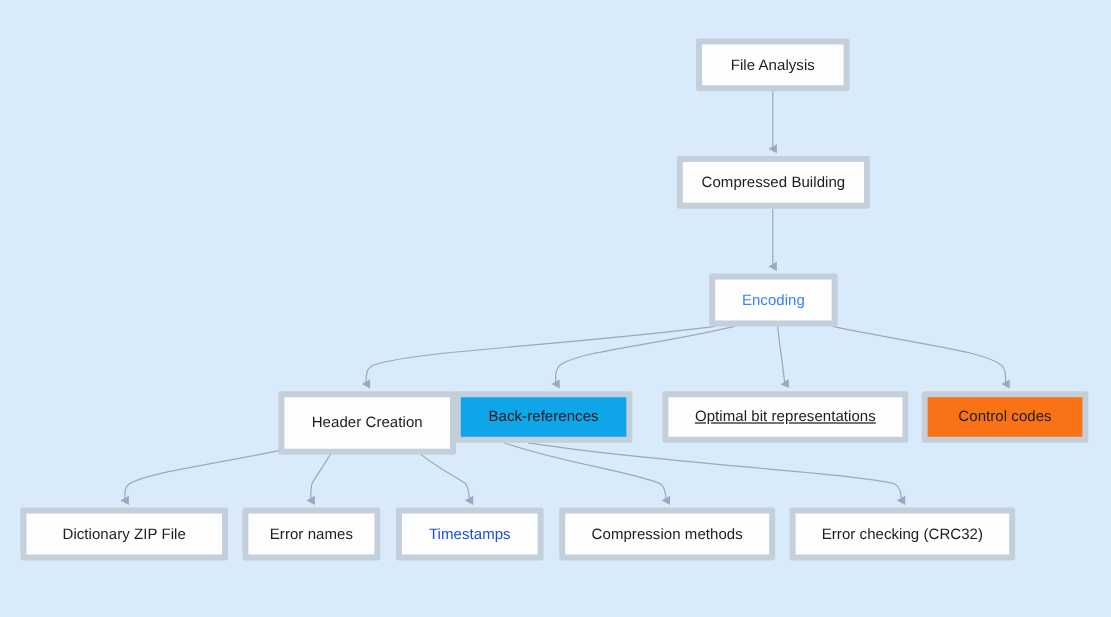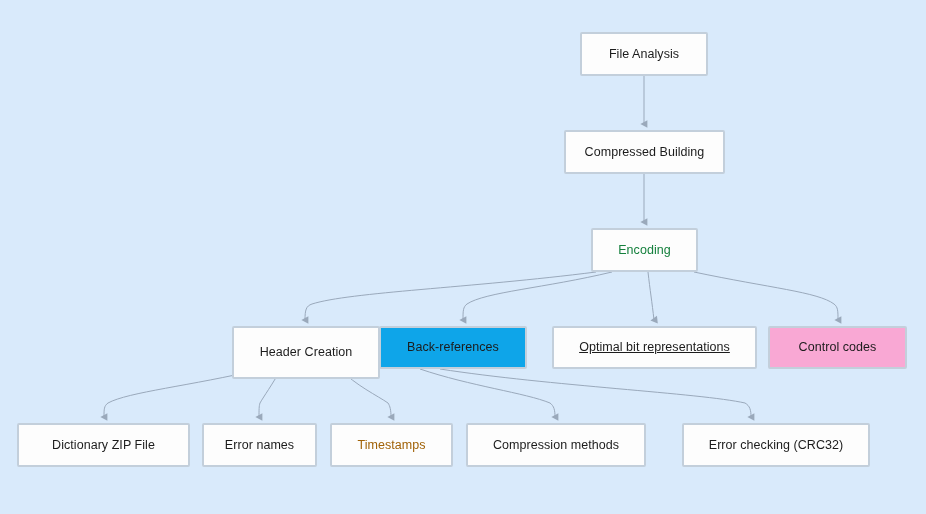--- a/index.html
+++ b/index.html
@@ -24,21 +24,21 @@
     left: 0;
     top: 0;
     width: 926px;
     height: 514px;
     pointer-events: none;
   }
   .node {
     position: absolute;
     box-sizing: border-box;
     background: #fdfdfd;
-    border: 2px solid #3b82f6;
+    border: 5px solid #3b82f6;
     border-radius: 2px;
     display: flex;
     align-items: center;
     justify-content: center;
     color: #1c1c1c;
     font-size: 12.5px;
     font-family: "Liberation Sans", sans-serif;
     letter-spacing: 0.05px;
     white-space: nowrap;
   }
@@ -73,45 +73,45 @@
       </g>
   </svg>
 
   <div id="nodes">
       <div class="node" style="left: 580px; top: 32px; width: 128px; height: 44px; background: rgb(253, 253, 253); border-color: rgb(195, 207, 219); color: rgb(28, 28, 28);">
         <span class="node-label">File Analysis</span>
       </div>
       <div class="node" style="left: 564px; top: 130px; width: 161px; height: 44px; background: rgb(253, 253, 253); border-color: rgb(195, 207, 219); color: rgb(28, 28, 28);">
         <span class="node-label">Compressed Building</span>
       </div>
-      <div class="node" style="left: 591px; top: 228px; width: 107px; height: 44px; background: rgb(253, 253, 253); border-color: rgb(195, 207, 219); color: #15803d;">
+      <div class="node" style="left: 591px; top: 228px; width: 107px; height: 44px; background: rgb(253, 253, 253); border-color: rgb(195, 207, 219); color: #3b82f6;">
         <span class="node-label">Encoding</span>
       </div>
       <div class="node" style="left: 232px; top: 326px; width: 148px; height: 53px; background: rgb(253, 253, 253); border-color: rgb(195, 207, 219); color: rgb(28, 28, 28);">
         <span class="node-label">Header Creation</span>
       </div>
       <div class="node" style="left: 379px; top: 326px; width: 148px; height: 43px; background: #0ea5e9; border-color: rgb(195, 207, 219); color: rgb(28, 28, 28);">
         <span class="node-label">Back-references</span>
       </div>
       <div class="node" style="left: 552px; top: 326px; width: 205px; height: 43px; background: rgb(253, 253, 253); border-color: rgb(195, 207, 219); color: rgb(28, 28, 28); text-decoration: underline;">
         <span class="node-label">Optimal bit representations</span>
       </div>
-      <div class="node" style="left: 768px; top: 326px; width: 139px; height: 43px; background: #f9a8d4; border-color: rgb(195, 207, 219); color: rgb(28, 28, 28);">
+      <div class="node" style="left: 768px; top: 326px; width: 139px; height: 43px; background: #f97316; border-color: rgb(195, 207, 219); color: rgb(28, 28, 28);">
         <span class="node-label">Control codes</span>
       </div>
       <div class="node" style="left: 17px; top: 423px; width: 173px; height: 44px; background: rgb(253, 253, 253); border-color: rgb(195, 207, 219); color: rgb(28, 28, 28);">
         <span class="node-label">Dictionary ZIP File</span>
       </div>
       <div class="node" style="left: 202px; top: 423px; width: 115px; height: 44px; background: rgb(253, 253, 253); border-color: rgb(195, 207, 219); color: rgb(28, 28, 28);">
         <span class="node-label">Error names</span>
       </div>
-      <div class="node" style="left: 330px; top: 423px; width: 123px; height: 44px; background: rgb(253, 253, 253); border-color: rgb(195, 207, 219); color: #a16207;">
+      <div class="node" style="left: 330px; top: 423px; width: 123px; height: 44px; background: rgb(253, 253, 253); border-color: rgb(195, 207, 219); color: #1d4ed8;">
         <span class="node-label">Timestamps</span>
       </div>
       <div class="node" style="left: 466px; top: 423px; width: 180px; height: 44px; background: rgb(253, 253, 253); border-color: rgb(195, 207, 219); color: rgb(28, 28, 28);">
         <span class="node-label">Compression methods</span>
       </div>
-      <div class="node" style="left: 658px; top: 423px; width: 188px; height: 44px; background: rgb(253, 253, 253); border-color: rgb(195, 207, 219); color: rgb(28, 28, 28); margin-left: 24px;">
+      <div class="node" style="left: 658px; top: 423px; width: 188px; height: 44px; background: rgb(253, 253, 253); border-color: rgb(195, 207, 219); color: rgb(28, 28, 28);">
         <span class="node-label">Error checking (CRC32)</span>
       </div>
     </div>
 
 </div>
 
 </body></html>

